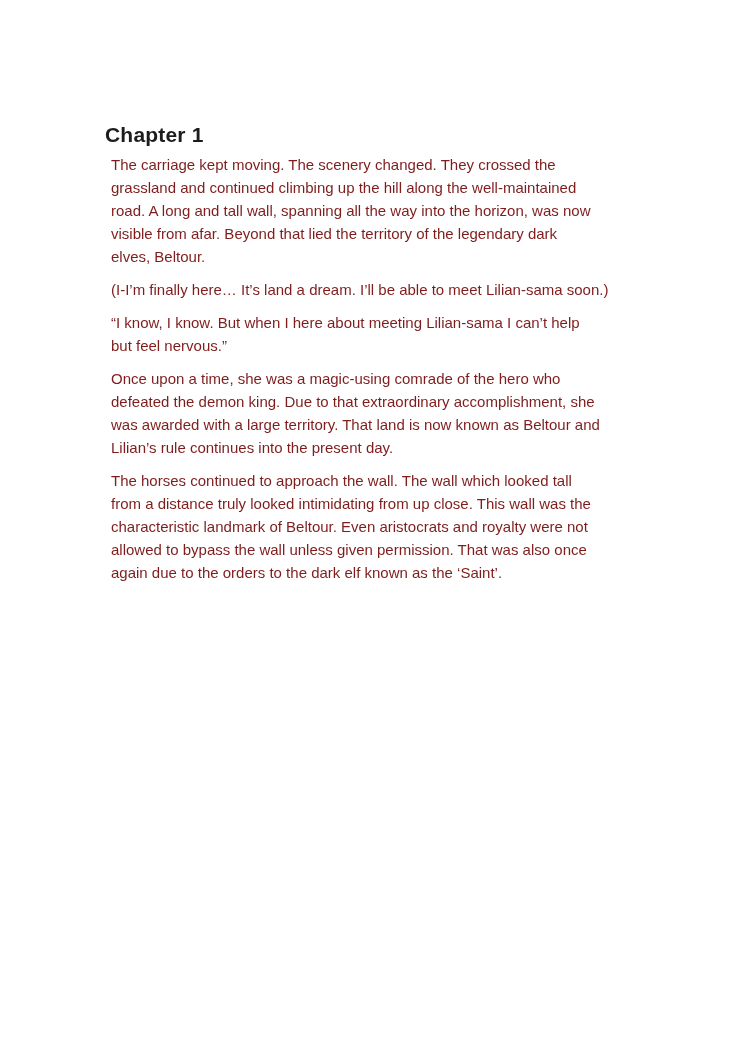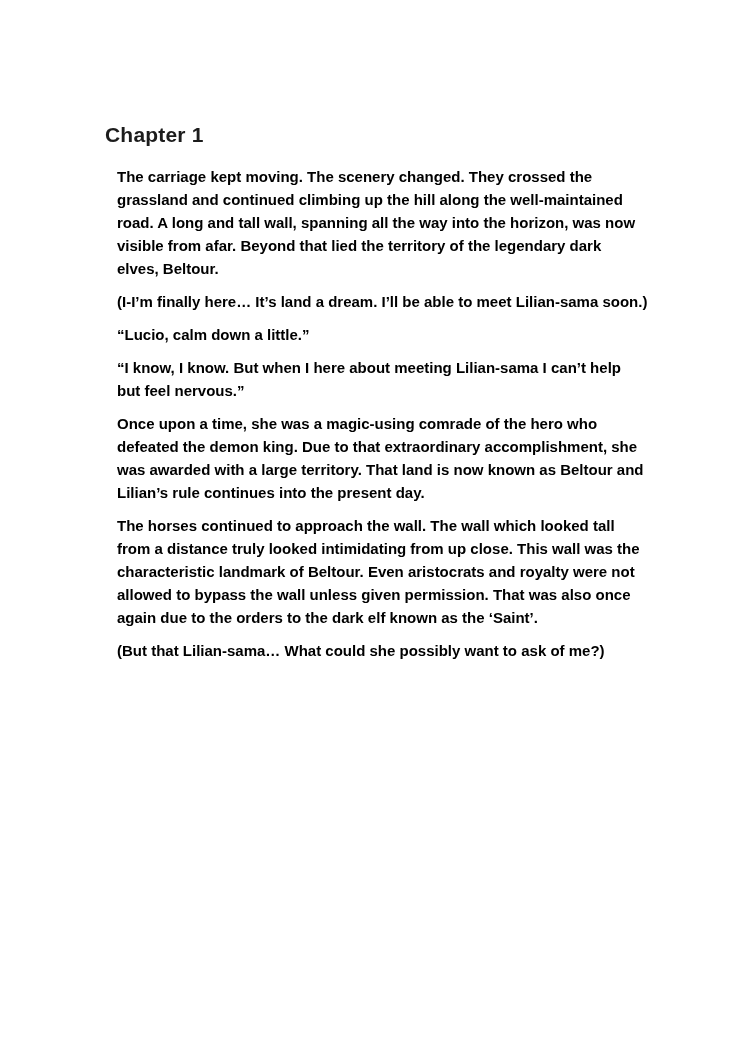--- a/index.html
+++ b/index.html
@@ -26,53 +26,50 @@
     position: absolute;
     top: 122px;
     left: 105px;
     width: 545px;
   }
   .chapter-title {
     font-size: 21px;
     line-height: 26px;
     font-weight: 700;
     color: #1c1c1c;
-    margin: 0 0 17px 0;
+    margin: 0 0 5px 0;
     letter-spacing: 0.2px;
   }
   .body-par {
     font-size: 15px;
     line-height: 23px;
-    color: #000000;
-    margin: 0 0 10px 12px;
+    color: #7f1d1d;
+    margin: 0 0 10px 6px;
     white-space: pre-line;
     width: 545px;
-    font-weight: bold;
   }
 </style>
 </head>
 <body>
 
 <div class="page">
   <div class="content">
     <h1 class="chapter-title">Chapter 1</h1>
 
     <p class="body-par">The carriage kept moving. The scenery changed. They crossed the
 grassland and continued climbing up the hill along the well-maintained
 road. A long and tall wall, spanning all the way into the horizon, was now
 visible from afar. Beyond that lied the territory of the legendary dark
 elves, Beltour.</p>
     <p class="body-par">(I-I’m finally here… It’s land a dream. I’ll be able to meet Lilian-sama soon.)</p>
-    <p class="body-par">“Lucio, calm down a little.”</p>
     <p class="body-par">“I know, I know. But when I here about meeting Lilian-sama I can’t help
 but feel nervous.”</p>
     <p class="body-par">Once upon a time, she was a magic-using comrade of the hero who
 defeated the demon king. Due to that extraordinary accomplishment, she
 was awarded with a large territory. That land is now known as Beltour and
 Lilian’s rule continues into the present day.</p>
     <p class="body-par">The horses continued to approach the wall. The wall which looked tall
 from a distance truly looked intimidating from up close. This wall was the
 characteristic landmark of Beltour. Even aristocrats and royalty were not
 allowed to bypass the wall unless given permission. That was also once
 again due to the orders to the dark elf known as the ‘Saint’.</p>
-    <p class="body-par">(But that Lilian-sama… What could she possibly want to ask of me?)</p>
   </div>
 </div>
 
 </body></html>

